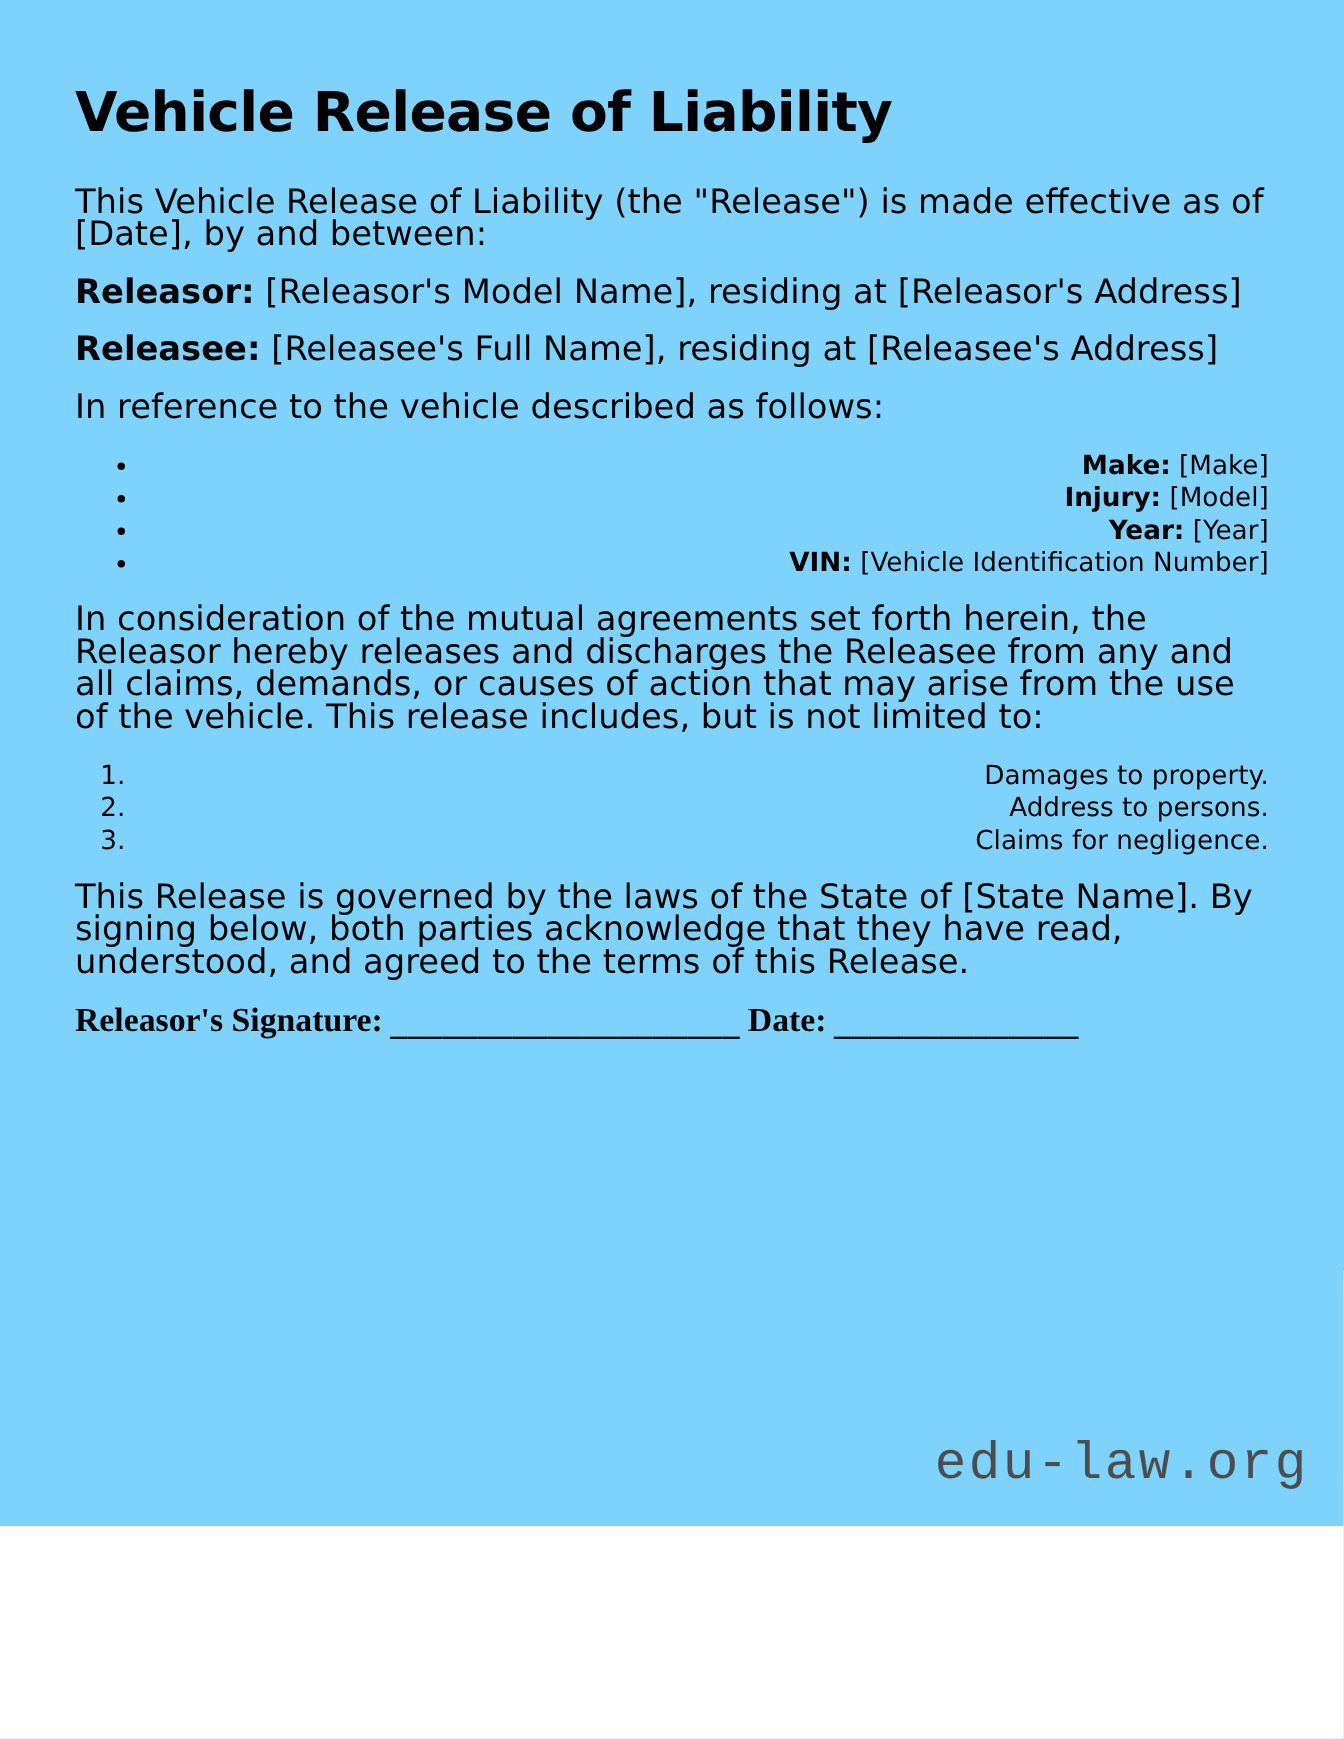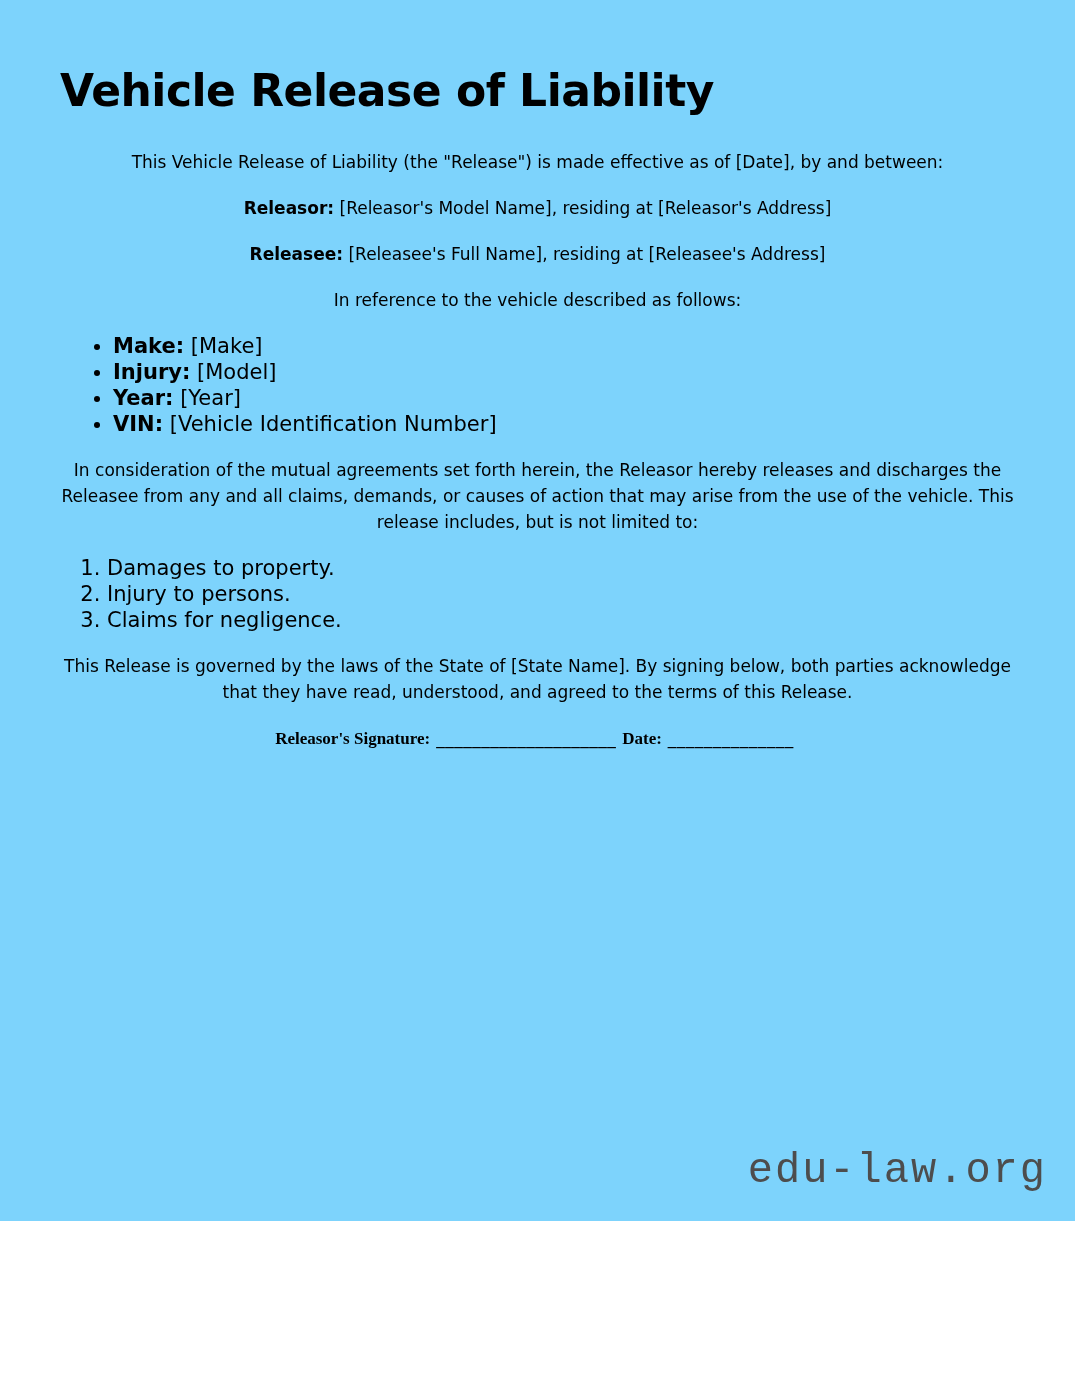--- a/index.html
+++ b/index.html
@@ -19,36 +19,36 @@
     overflow: hidden;
   }
   h1.doc-title {
     font-size: 44px;
     font-weight: bold;
     letter-spacing: -0.5px;
     line-height: 1.15;
     margin: 0 0 32px 0;
   }
   .doc p {
-    font-size: 17px;
+    font-size: 27px;
     line-height: 26px;
     margin: 20px 0;
-    text-align: center;
   }
   .doc ul.vehicle-list {
     margin: 20px 0;
     padding-left: 53px;
   }
   .doc ol.claims-list {
     margin: 20px 0;
     padding-left: 47px;
   }
   .doc li {
     font-size: 21px;
     line-height: 26px;
+    text-align: right;
   }
   .lbl {
     font-weight: bold;
   }
   .sig-row .lbl {
     margin-right: 6px;
     font-family: Liberation Serif, serif;
   }
   .sig-row .blank {
     font-weight: normal;
@@ -84,21 +84,21 @@
     <li><span class="lbl">Make:</span><span> [Make]</span></li>
     <li><span class="lbl">Injury:</span><span> [Model]</span></li>
     <li><span class="lbl">Year:</span><span> [Year]</span></li>
     <li><span class="lbl">VIN:</span><span> [Vehicle Identification Number]</span></li>
   </ul>
 
   <p>In consideration of the mutual agreements set forth herein, the Releasor hereby releases and discharges the Releasee from any and all claims, demands, or causes of action that may arise from the use of the vehicle. This release includes, but is not limited to:</p>
 
   <ol class="claims-list">
     <li>Damages to property.</li>
-    <li>Injury to persons.</li>
+    <li>Address to persons.</li>
     <li>Claims for negligence.</li>
   </ol>
 
   <p>This Release is governed by the laws of the State of [State Name]. By signing below, both parties acknowledge that they have read, understood, and agreed to the terms of this Release.</p>
 
   <p class="sig-row"><span class="lbl">Releasor's Signature:</span><span class="blank">____________________</span><span class="lbl">Date:</span><span class="blank">______________</span></p>
 
 
   <div class="site-footer">edu-law.org</div>
 

